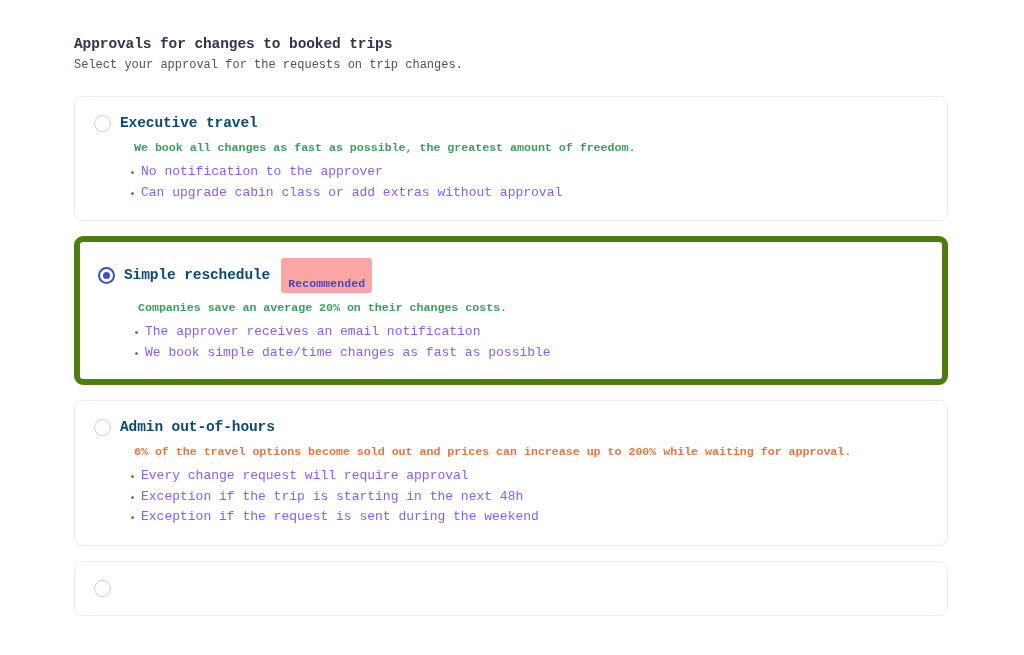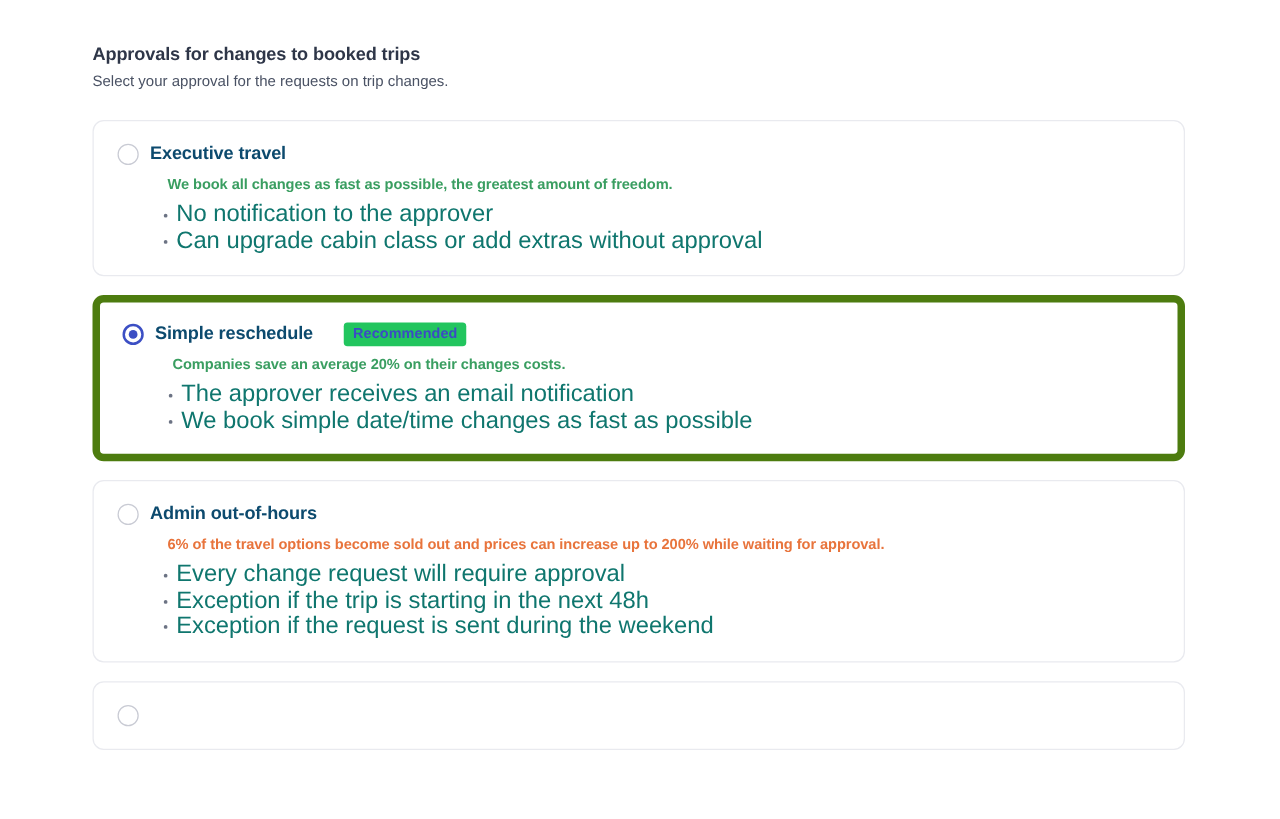--- a/index.html
+++ b/index.html
@@ -13,20 +13,21 @@
   body {
     font-family: "Liberation Sans", sans-serif;
     -webkit-font-smoothing: antialiased;
   }
 
   .page {
     position: relative;
     width: 1024px;
     height: 475px;
     background: #ffffff;
+    font-family: Liberation Mono, monospace;
   }
 
   .content {
     position: absolute;
     left: 74px;
     top: 34px;
     width: 874px;
   }
 
   
@@ -109,48 +110,48 @@
     color: #0c4a6e;
     letter-spacing: -0.1px;
     line-height: 19px;
   }
 
   .badge {
     display: inline-block;
     font-size: 11.5px;
     font-weight: 700;
     color: #3b4bc4;
-    background: #22c55e;
+    background: #fca5a5;
     border-radius: 3px;
-    padding: 3px 7px 3px 7px;
+    padding: 19px 7px 3px 7px;
     line-height: 13px;
     letter-spacing: 0.1px;
-    margin-left: 16px;
+    margin-left: 2px;
   }
 
   
   .option-note {
     font-size: 11.7px;
     font-weight: 700;
     line-height: 16px;
     margin: 7px 0 0 40px;
     letter-spacing: -0.05px;
   }
   .note-green { color: #3a9e61; }
   .note-orange { color: #e8743c; }
 
   .bullets {
     list-style: none;
     margin: 6px 0 0 0;
     padding: 0;
   }
   .bullets li {
     position: relative;
-    font-size: 19px;
-    color: #0f766e;
+    font-size: 13px;
+    color: #8b5cf6;
     line-height: 20.5px;
     padding-left: 47px;
     font-weight: 400;
   }
   .bullets li::before {
     content: "";
     position: absolute;
     left: 37px;
     top: 9px;
     width: 3.4px;

